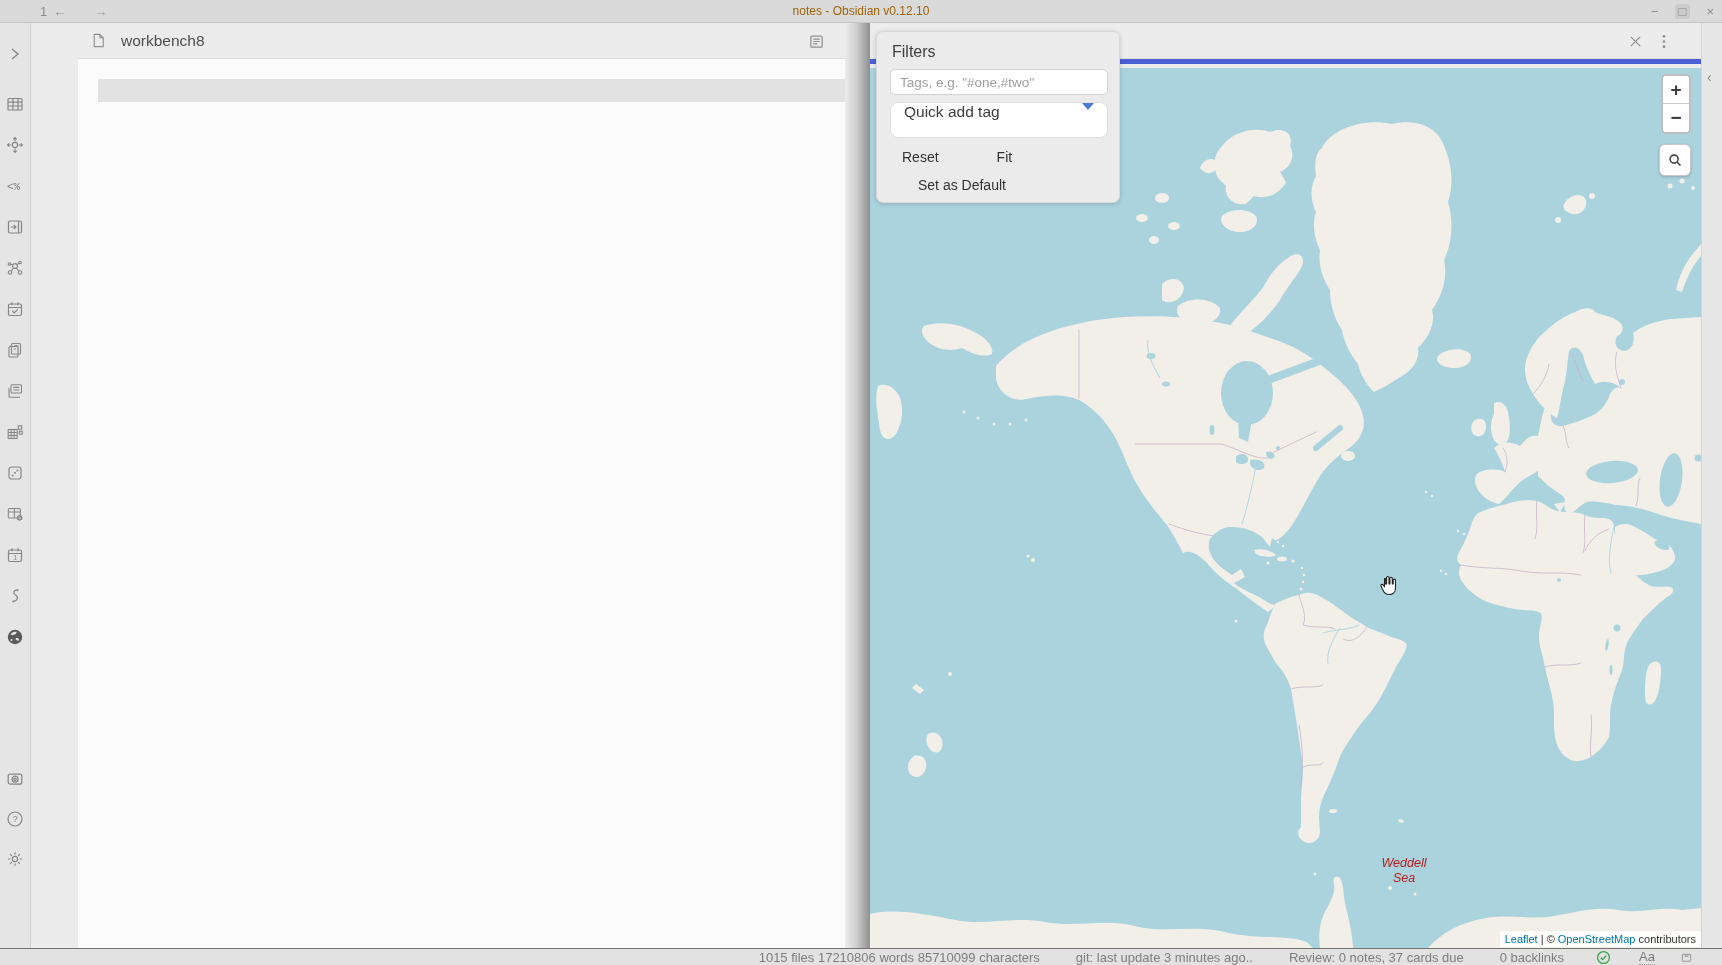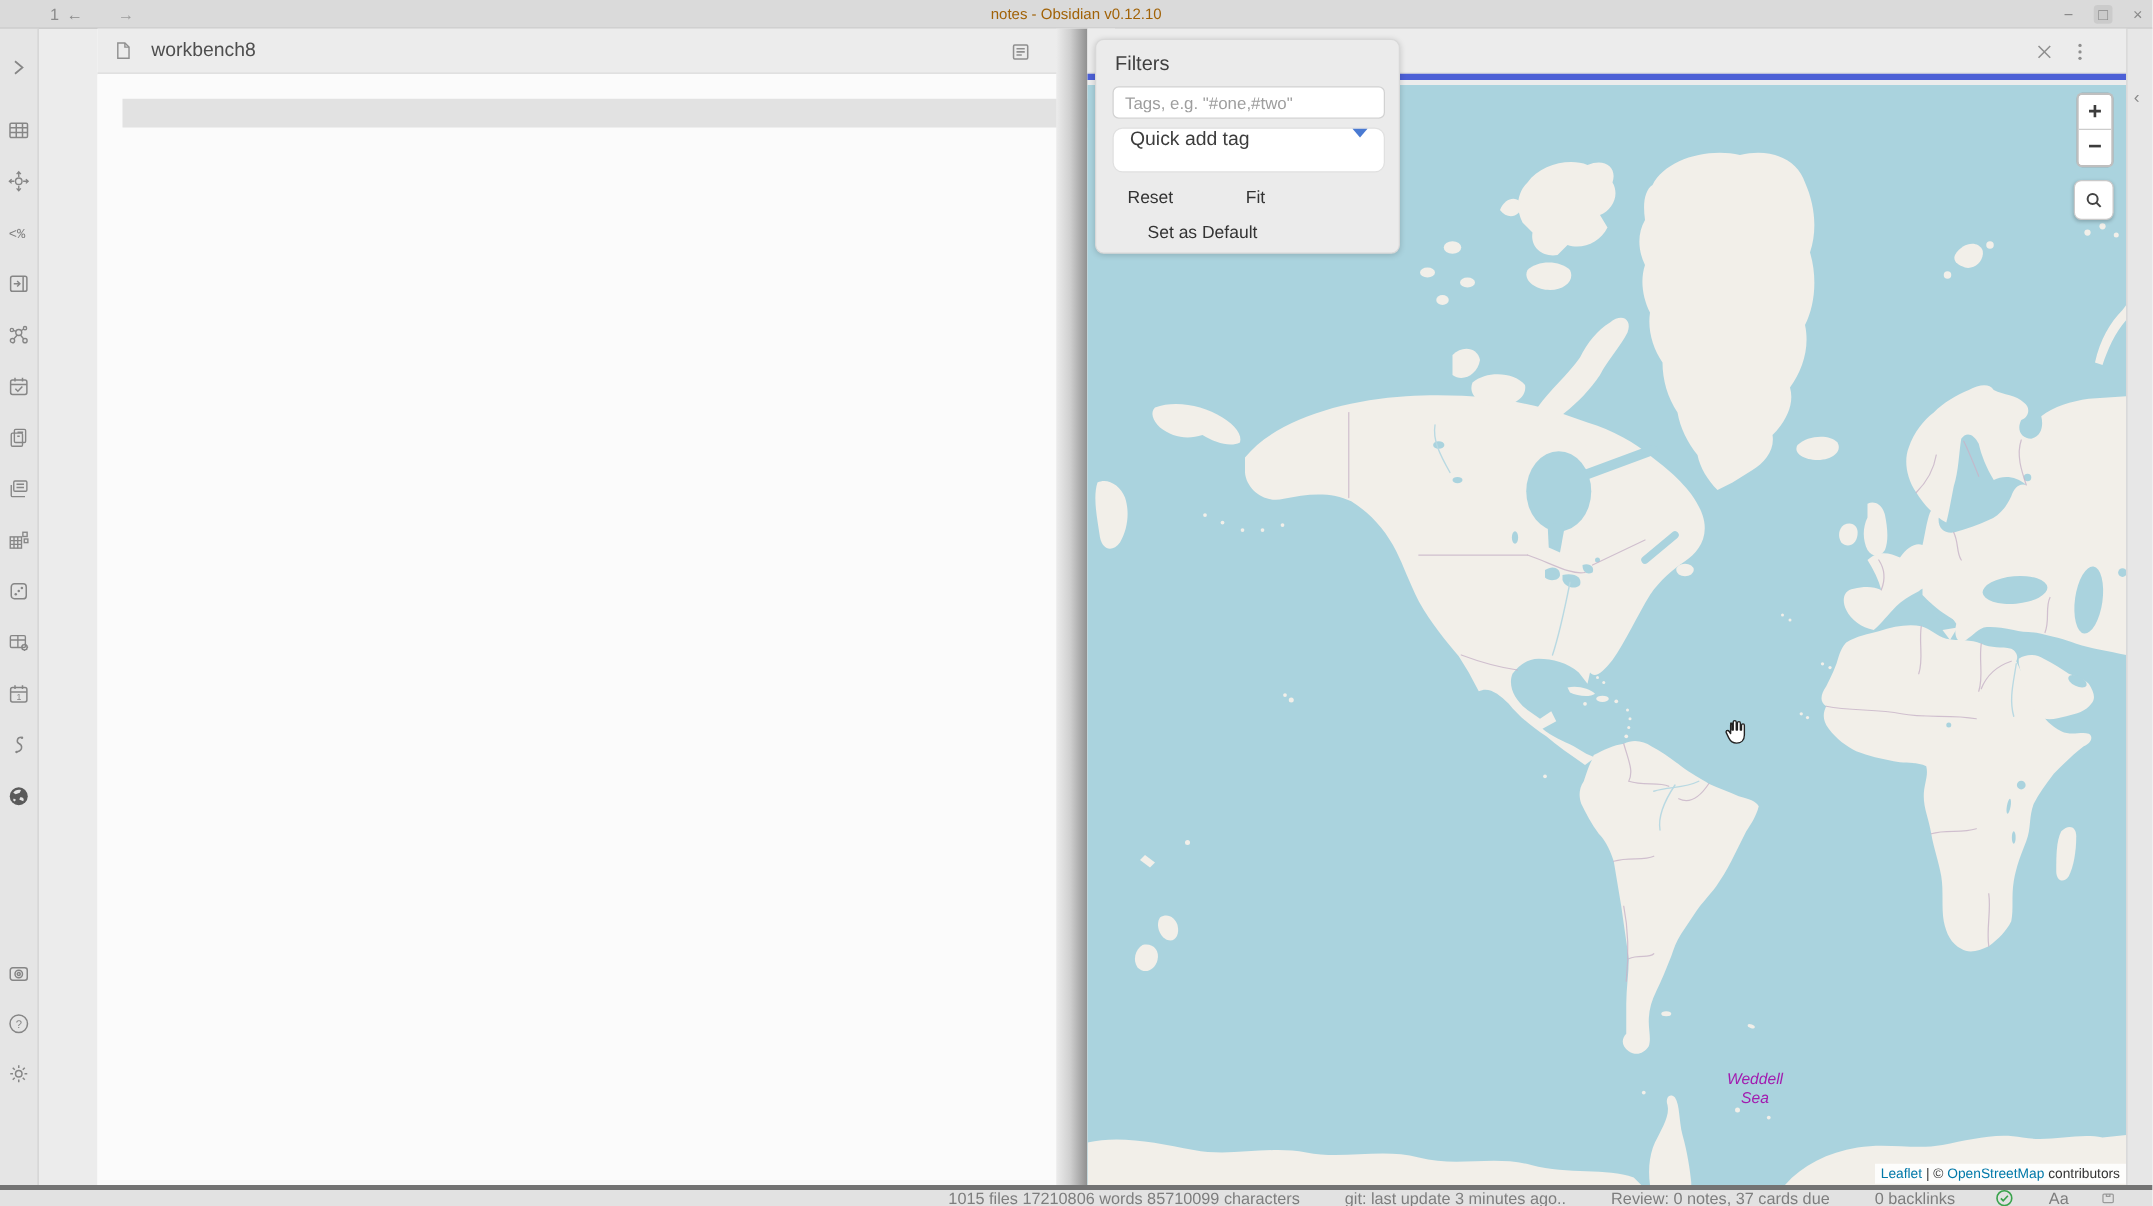--- a/index.html
+++ b/index.html
@@ -42,42 +42,42 @@
   .mapview svg.world { position:absolute; left:0; top:0; }
 
   .leaflet-zoom { position:absolute; right:10px; top:6px; width:30px; border:2px solid rgba(0,0,0,.25); border-radius:5px; overflow:hidden; background:#fff; }
   .leaflet-zoom .zbtn { width:100%; height:28px; background:#fff; text-align:center; line-height:27px; font-size:19px; font-weight:bold; color:#3c3c3c; cursor:pointer; }
   .leaflet-zoom .zbtn.first { border-bottom:1px solid #ccc; }
   .searchbtn { position:absolute; right:10px; top:76px; width:32px; height:32px; background:#fff; border:1px solid #c9c9c9; border-radius:6px; box-shadow:0 1px 3px rgba(0,0,0,.2); display:flex; align-items:center; justify-content:center; cursor:pointer; }
 
   .attribution { position:absolute; right:0; bottom:1px; background:rgba(255,255,255,.85); font-size:11px; color:#333; padding:2px 5px; white-space:nowrap; }
   .attribution .lnk { color:#0078a8; text-decoration:none; cursor:pointer;text-align:right; }
 
-  .sealabel { position:absolute; left:499px; top:788px; width:70px; text-align:center; font-size:12.5px; font-style:italic; color:#a21caf; line-height:15px; pointer-events:none; }
+  .sealabel { position:absolute; left:499px; top:788px; width:70px; text-align:center; font-size:12.5px; font-style:italic; color:#b91c1c; line-height:15px; pointer-events:none; }
 
   .handcursor { position:absolute; left:506px; top:506px; width:24px; height:24px; pointer-events:none; }
 
   
   .filters { position:absolute; left:876px; top:31px; width:244px; height:172px; background:#ebebeb; border:1px solid #d8d8d8; border-radius:7px; box-shadow:0 1px 5px rgba(0,0,0,.18); z-index:20; padding:9px 13px; }
   .filters .ftitle { font-size:16px; color:#3f3f3f; margin:2px 0 8px 2px; }
   .filters input { width:218px; height:26px; border:1px solid #d2d2d2; border-radius:5px; background:#fff; font-size:13.5px; padding:0 9px; color:#444; outline:none; font-family:"Liberation Sans",sans-serif; }
   .filters input::placeholder { color:#9e9e9e; }
   .qadd { width:218px; height:36px; margin-top:7px; background:#fff; border:1px solid #e0e0e0; border-radius:8px; display:flex; align-items:flex-start; cursor:pointer; }
   .qadd .qlabel { font-size:15.5px; color:#3c3c3c; margin-left:13px; flex:1; }
   .caret { width:0; height:0; border-left:6px solid transparent; border-right:6px solid transparent; border-top:7px solid #4a7ad2; margin-right:13px; }
   .btnrow { display:flex; margin-top:11px; margin-left:12px; gap:58px; }
   .flatbtn { font-size:14px; color:#333; cursor:pointer; }
   .setdef { margin-top:12px; margin-left:28px; }
 
   
   .rightstrip { position:absolute; right:0; top:23px; width:21px; height:925px; background:#e7e7e7; border-left:1px solid #d5d5d5; }
   .rightstrip .chev { margin:46px 0 0 5px; color:#8a8a8a; font-size:14px; cursor:pointer; }
 
   
-  .statusbar { position:absolute; left:0; bottom:0; width:1722px; height:17px; background:#e2e2e2; border-top:4px solid #737373; display:flex; align-items:center; justify-content:flex-end; padding-right:30px; font-size:13px; color:#7d7d7d; }
+  .statusbar { position:absolute; left:0; bottom:0; width:1722px; height:17px; background:#e2e2e2; border-top:1px solid #737373; display:flex; align-items:center; justify-content:flex-end; padding-right:30px; font-size:13px; color:#7d7d7d; }
   .sb-item { margin-left:36px; white-space:nowrap; }
   .sb-item.first { margin-left:0; }
   .sb-aa { border-bottom:1px dotted #9a9a9a; cursor:pointer; }
   .sb-icon { margin-left:32px; display:flex; align-items:center; }
 </style>
 </head>
 <body>
 
 <div id="app">
 

